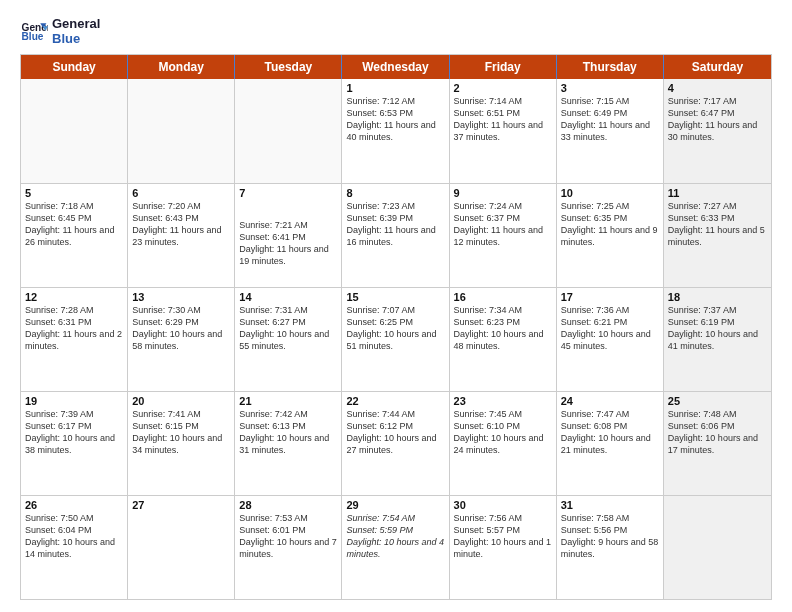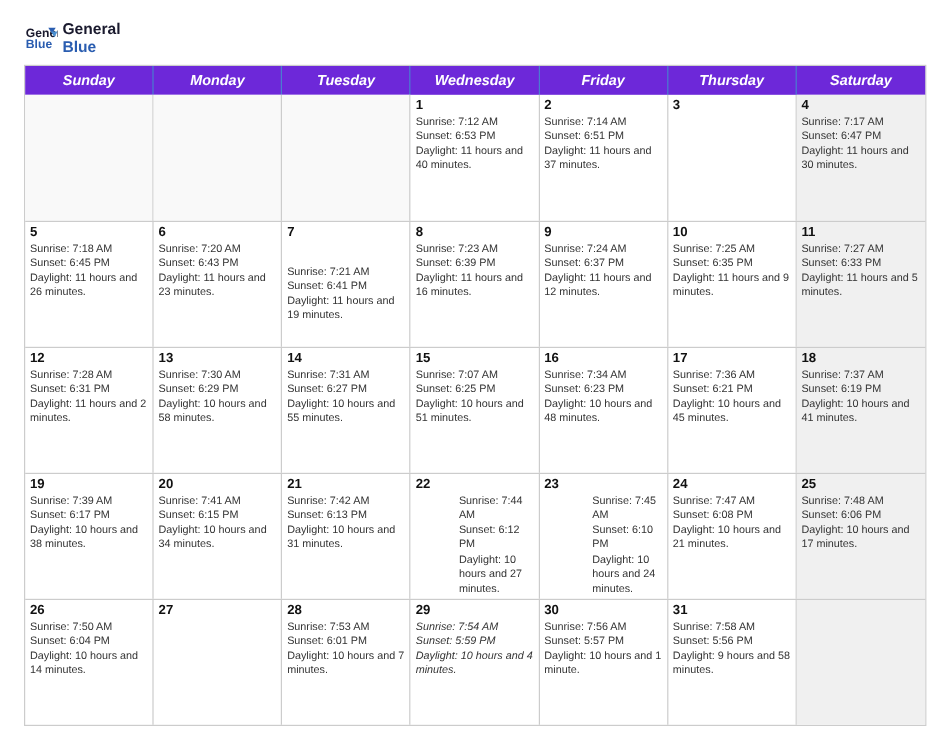--- a/index.html
+++ b/index.html
@@ -47,22 +47,21 @@
     }
     .calendar {
       flex: 1;
       display: flex;
       flex-direction: column;
       border: 1px solid #ccc;
     }
     .cal-header {
       display: grid;
       grid-template-columns: repeat(7, 1fr);
-      background: #6d28d9;
-      font-style: italic;
+      background: #c2410c;
     }
     .cal-header-cell {
       color: #fff;
       font-size: 12px;
       font-weight: bold;
       text-align: center;
       padding: 5px 2px;
       border-right: 1px solid #4a7dd0;
     }
     .cal-header-cell:last-child { border-right: none; }
@@ -146,20 +145,23 @@
 Daylight: 11 hours and 40 minutes.</div>
           </div>
           <div class="cal-cell">
             <div class="day-num">2</div>
             <div class="cell-text" style="white-space: pre-line;">Sunrise: 7:14 AM
 Sunset: 6:51 PM
 Daylight: 11 hours and 37 minutes.</div>
           </div>
           <div class="cal-cell">
             <div class="day-num">3</div>
+            <div class="cell-text" style="white-space: pre-line;">Sunrise: 7:15 AM
+Sunset: 6:49 PM
+Daylight: 11 hours and 33 minutes.</div>
           </div>
           <div class="cal-cell shaded">
             <div class="day-num">4</div>
             <div class="cell-text" style="white-space: pre-line;">Sunrise: 7:17 AM
 Sunset: 6:47 PM
 Daylight: 11 hours and 30 minutes.</div>
           </div>
         </div>
         <div class="cal-row">
           <div class="cal-cell">
@@ -263,27 +265,27 @@
 Daylight: 10 hours and 34 minutes.</div>
           </div>
           <div class="cal-cell">
             <div class="day-num">21</div>
             <div class="cell-text" style="white-space: pre-line;">Sunrise: 7:42 AM
 Sunset: 6:13 PM
 Daylight: 10 hours and 31 minutes.</div>
           </div>
           <div class="cal-cell">
             <div class="day-num">22</div>
-            <div class="cell-text" style="white-space: pre-line; margin-left: 36px;">Sunrise: 7:44 AM
+            <div class="cell-text" style="white-space: pre-line;">Sunrise: 7:44 AM
 Sunset: 6:12 PM
 Daylight: 10 hours and 27 minutes.</div>
           </div>
           <div class="cal-cell">
             <div class="day-num">23</div>
-            <div class="cell-text" style="white-space: pre-line; margin-left: 40px;">Sunrise: 7:45 AM
+            <div class="cell-text" style="white-space: pre-line;">Sunrise: 7:45 AM
 Sunset: 6:10 PM
 Daylight: 10 hours and 24 minutes.</div>
           </div>
           <div class="cal-cell">
             <div class="day-num">24</div>
             <div class="cell-text" style="white-space: pre-line;">Sunrise: 7:47 AM
 Sunset: 6:08 PM
 Daylight: 10 hours and 21 minutes.</div>
           </div>
           <div class="cal-cell shaded">

